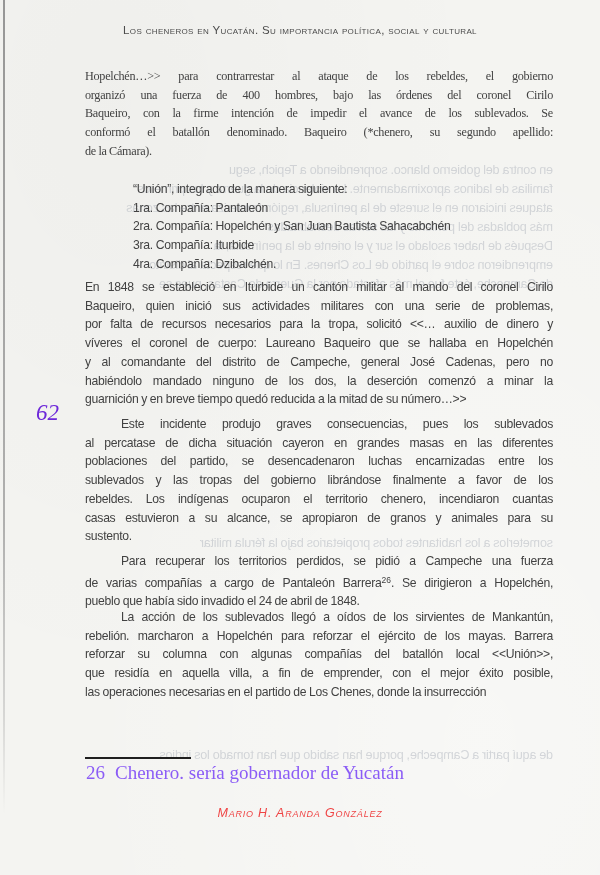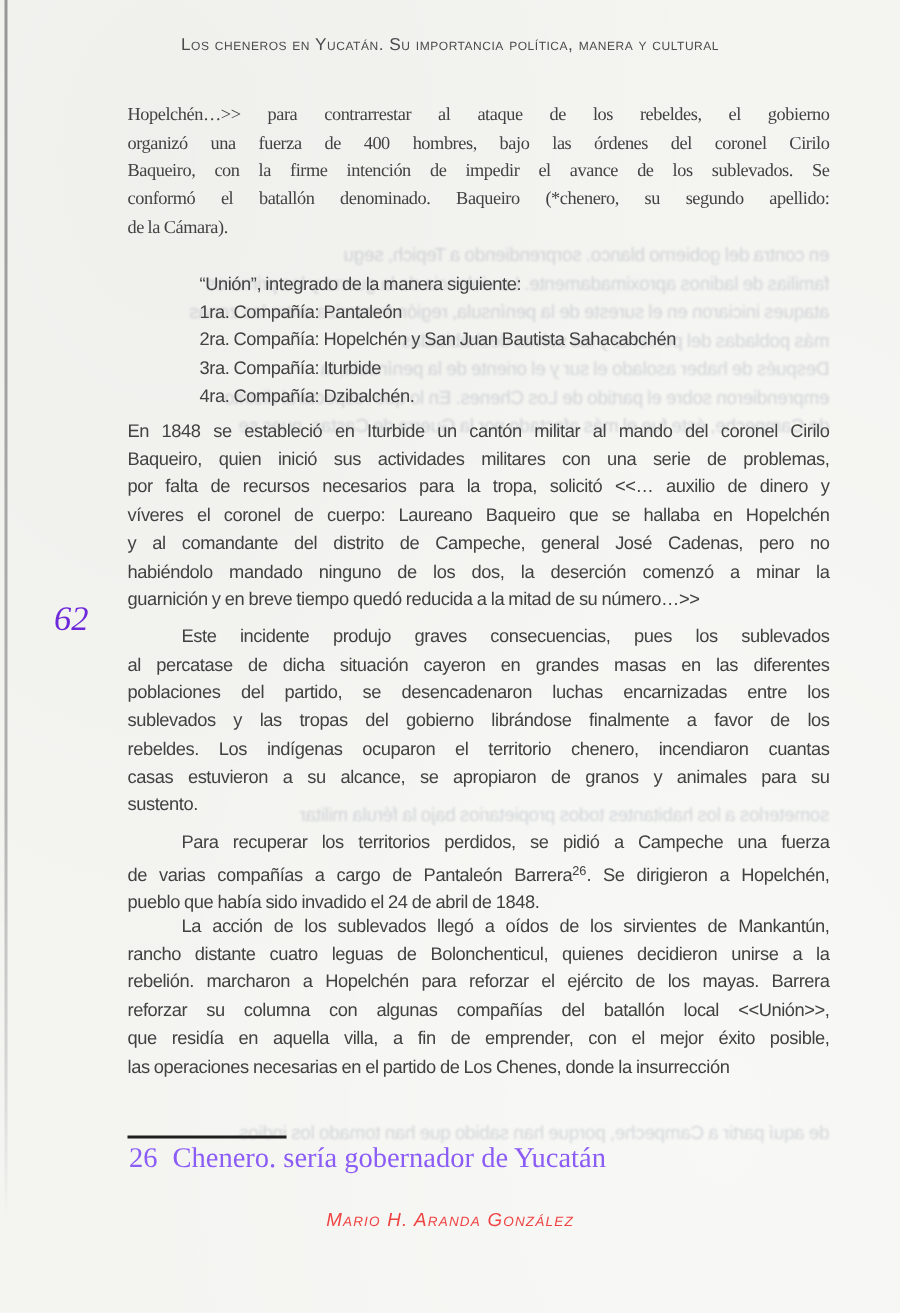--- a/index.html
+++ b/index.html
@@ -105,21 +105,21 @@
 <div class="bleed bl6">
     <div class="line">de Campeche, éste fue el más afectado por la Guerra de Castas, pues se</div>
   </div>
 <div class="bleed bl7">
     <div class="line">someterlos a los habitantes todos propietarios bajo la férula militar</div>
   </div>
 <div class="bleed bl8">
     <div class="line">de aquí partir a Campeche, porque han sabido que han tomado los indios</div>
   </div>
 
-<div class="running-header">Los cheneros en Yucatán. Su importancia política, manera y cultural</div>
+<div class="running-header">Los cheneros en Yucatán. Su importancia política, social y cultural</div>
 
 <div class="page-number">62</div>
 
 <div class="textcol blockA">
   <div class="line">Hopelchén…&gt;&gt; para contrarrestar al ataque de los rebeldes, el gobierno</div>
   <div class="line">organizó una fuerza de 400 hombres, bajo las órdenes del coronel Cirilo</div>
   <div class="line">Baqueiro, con la firme intención de impedir el avance de los sublevados. Se</div>
   <div class="line">conformó el batallón denominado. Baqueiro (*chenero, su segundo apellido:</div>
   <div class="line last">de la Cámara).</div>
 </div>
@@ -153,21 +153,20 @@
 </div>
 
 <div class="textcol blockD">
   <div class="line indent">Para recuperar los territorios perdidos, se pidió a Campeche una fuerza</div>
   <div class="line"><span>de varias compañías a cargo de Pantaleón Barrera</span><sup class="fnref">26</sup><span>. Se dirigieron a Hopelchén,</span></div>
   <div class="line last">pueblo que había sido invadido el 24 de abril de 1848.</div>
 </div>
 
 <div class="textcol blockE">
   <div class="line indent">La acción de los sublevados llegó a oídos de los sirvientes de Mankantún,</div>
-  <div class="line">rancho distante cuatro leguas de Bolonchenticul, quienes decidieron unirse a la</div>
   <div class="line">rebelión. marcharon a Hopelchén para reforzar el ejército de los mayas. Barrera</div>
   <div class="line">reforzar su columna con algunas compañías del batallón local &lt;&lt;Unión&gt;&gt;,</div>
   <div class="line">que residía en aquella villa, a fin de emprender, con el mejor éxito posible,</div>
   <div class="line last">las operaciones necesarias en el partido de Los Chenes, donde la insurrección</div>
 </div>
 
 <div class="footnote-rule"></div>
 <div class="footnote">
   <span class="fn-num">26</span><span>Chenero. sería gobernador de Yucatán</span>
 </div>

